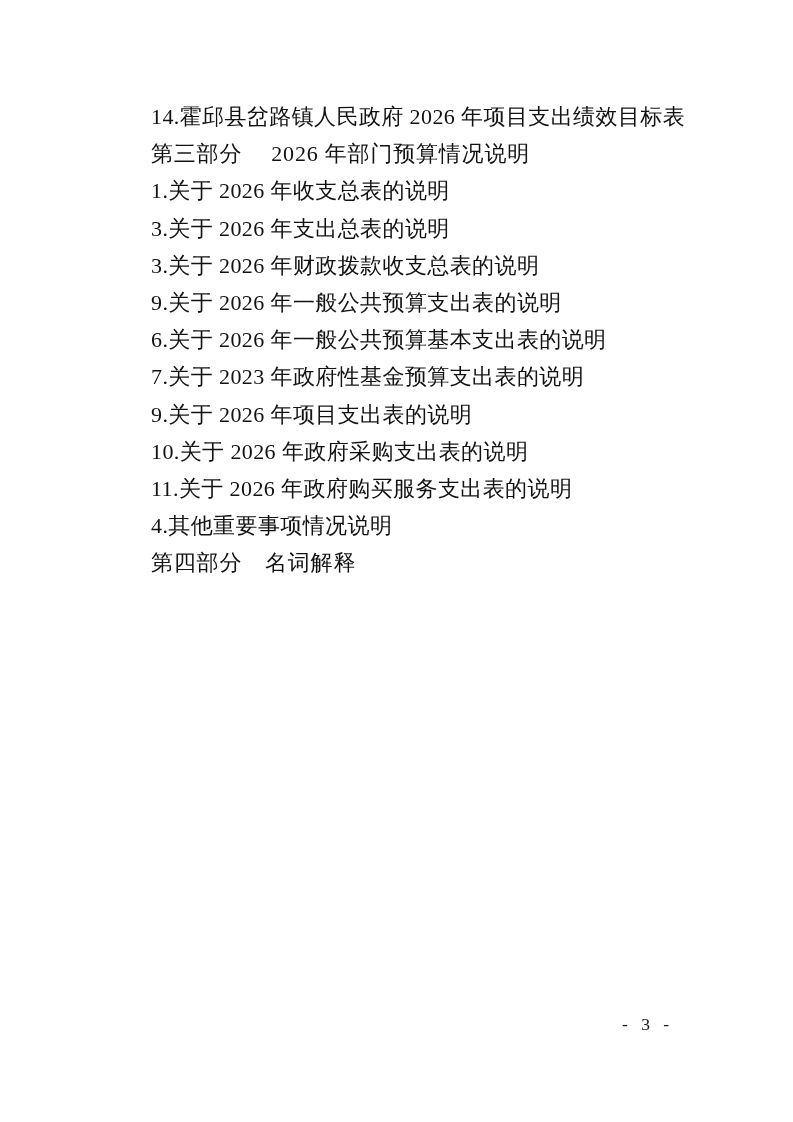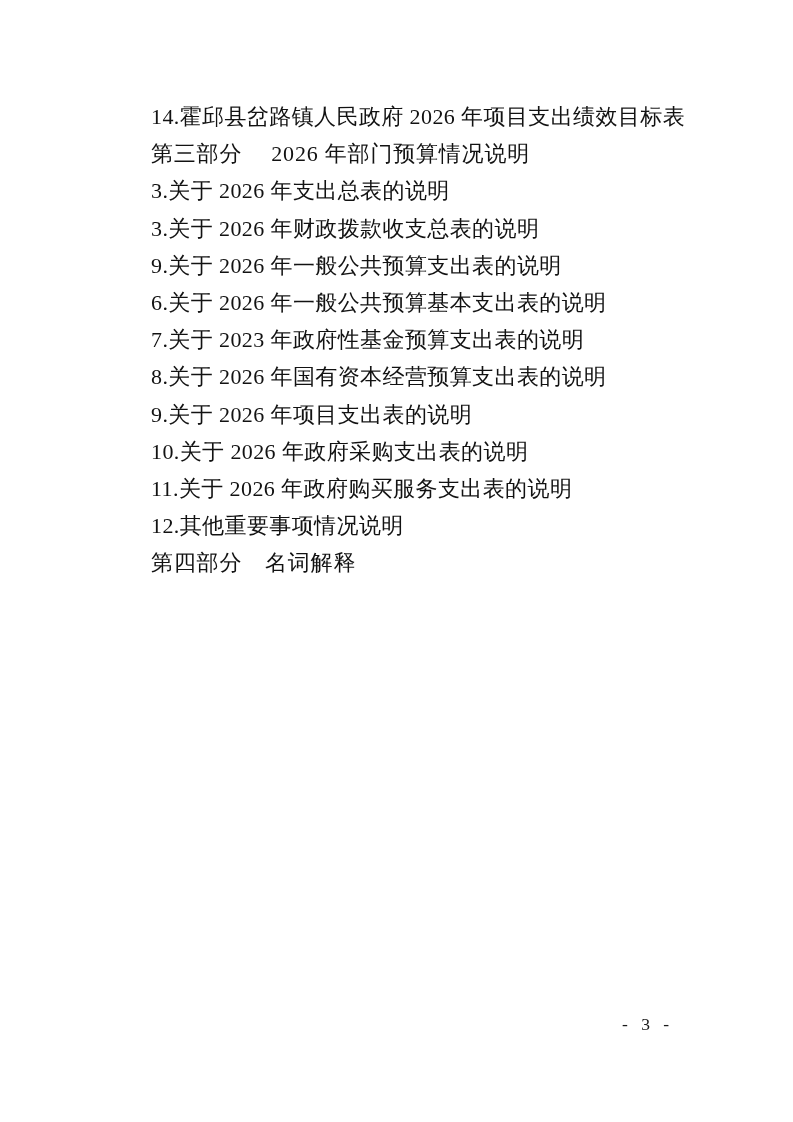--- a/index.html
+++ b/index.html
@@ -45,26 +45,26 @@
     color: #1a1a1a;
   }
 </style>
 </head>
 <body>
 
 <div class="page">
   <main class="toc">
     <div class="line item">14.霍邱县岔路镇人民政府 2026 年项目支出绩效目标表</div>
     <div class="line heading">第三部分　 2026 年部门预算情况说明</div>
+    <div class="line item">1.关于 2026 年收支总表的说明</div>
     <div class="line item">3.关于 2026 年支出总表的说明</div>
     <div class="line item">3.关于 2026 年财政拨款收支总表的说明</div>
     <div class="line item">9.关于 2026 年一般公共预算支出表的说明</div>
     <div class="line item">6.关于 2026 年一般公共预算基本支出表的说明</div>
     <div class="line item">7.关于 2023 年政府性基金预算支出表的说明</div>
-    <div class="line item">8.关于 2026 年国有资本经营预算支出表的说明</div>
     <div class="line item">9.关于 2026 年项目支出表的说明</div>
     <div class="line item">10.关于 2026 年政府采购支出表的说明</div>
     <div class="line item">11.关于 2026 年政府购买服务支出表的说明</div>
-    <div class="line item">12.其他重要事项情况说明</div>
+    <div class="line item">4.其他重要事项情况说明</div>
     <div class="line heading">第四部分　名词解释</div>
   </main>
   <footer class="page-number">- 3 -</footer>
 </div>
 
 </body></html>

